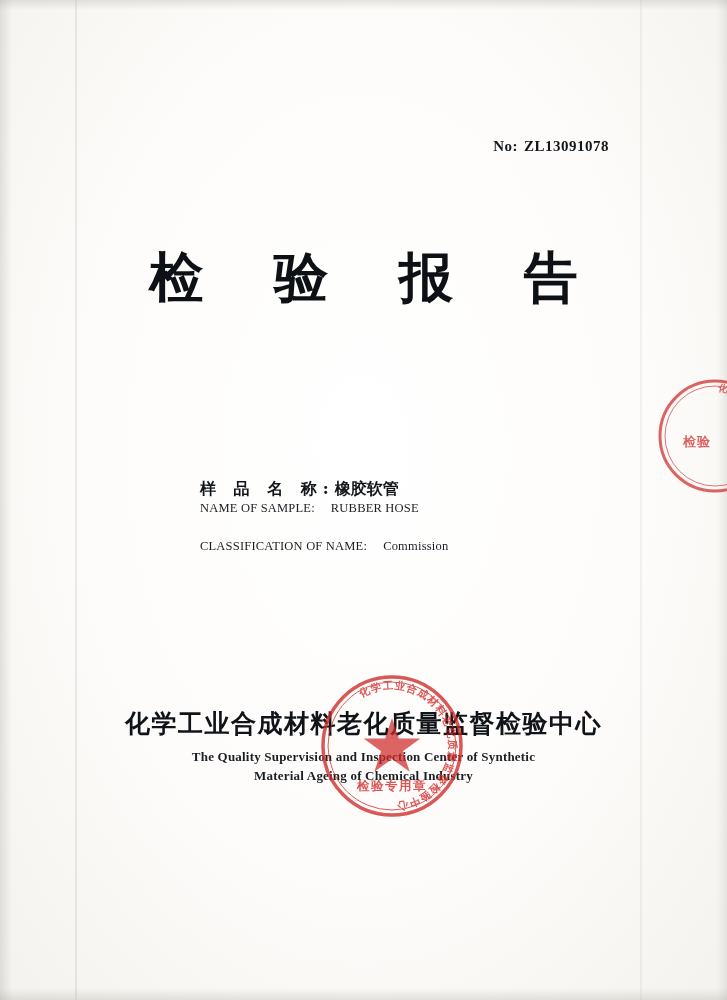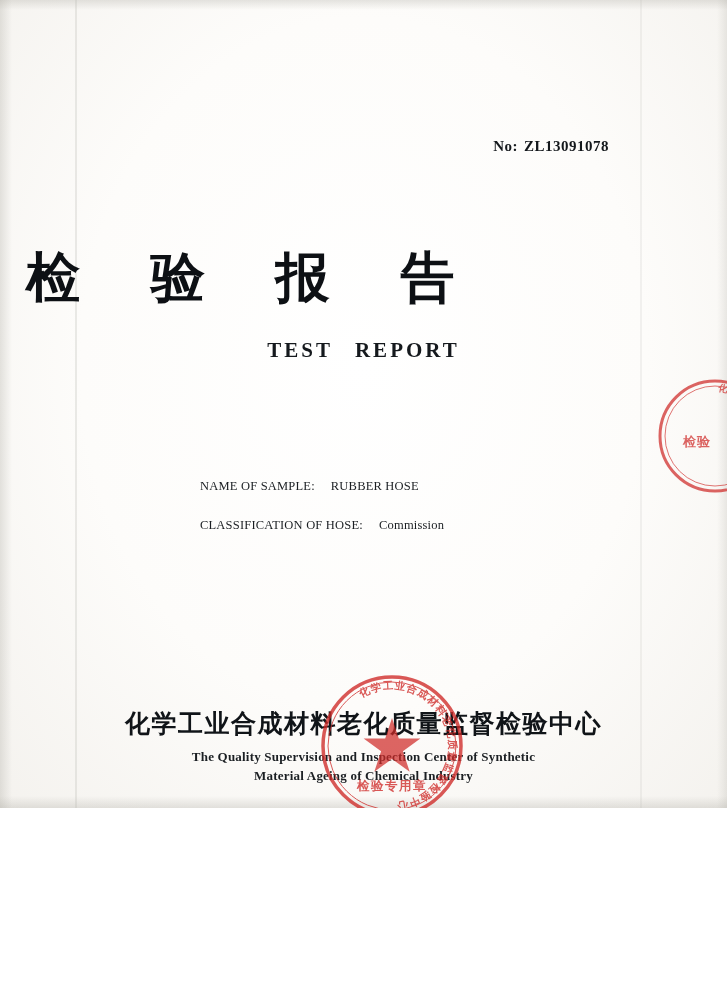--- a/index.html
+++ b/index.html
@@ -9,21 +9,21 @@
   }
   body {
     width: 727px;
     height: 1000px;
     overflow: hidden;
     font-family: "Liberation Serif", serif;
   }
   .page {
     position: relative;
     width: 727px;
-    height: 808px;
+    height: 1000px;
     background: #f0abfc;
     overflow: hidden;
   }
   
   .paper-texture {
     position: absolute;
     inset: 0;
     background:
       linear-gradient(90deg, rgba(170,168,160,0.30) 0px, rgba(255,255,255,0) 12px),
       linear-gradient(270deg, rgba(170,168,160,0.22) 0px, rgba(255,255,255,0) 10px),
@@ -51,20 +51,21 @@
     letter-spacing: 0.5px;
     white-space: nowrap;
   }
   .doc-no .label { margin-right: 6px; }
 
   .title-cn {
     position: absolute;
     top: 248px;
     left: 0;
     width: 727px;
+    text-align: center;
     font-family: "DejaVu Serif", serif;
     font-size: 54px;
     font-weight: bold;
     color: #0d1014;
     letter-spacing: 26px;
     text-indent: 26px;
     line-height: 1.08;
   }
   .title-en {
     position: absolute;
@@ -166,38 +167,38 @@
 
   <div class="paper-texture"></div>
   <div class="scan-streak" style="left:75px;"></div>
   <div class="scan-streak" style="left:640px; opacity:0.6;"></div>
 
   <div class="doc-no">
     <span class="label">No:</span><span class="value">ZL13091078</span>
   </div>
 
   <div class="title-cn">检 验 报 告</div>
-  <div class="title-en">
-    <span>TEST</span><span class="gap"></span><span>REPORT</span>
-  </div>
 
   <div class="fields">
 
     <div class="field-row">
+      <div class="field-cn">
+        <span class="lbl">样 品 名 称:</span><span class="val">橡胶软管</span>
+      </div>
       <div class="field-en">
         <span>NAME OF SAMPLE:</span><span class="gap"></span><span>RUBBER   HOSE</span>
       </div>
     </div>
 
     <div class="field-row">
     </div>
 
     <div class="field-row">
       <div class="field-en">
-        <span>CLASSIFICATION OF HOSE:</span><span class="gap"></span><span>Commission</span>
+        <span>CLASSIFICATION OF NAME:</span><span class="gap"></span><span>Commission</span>
       </div>
     </div>
 
   </div>
 
   <div class="org">
     <div class="org-cn">化学工业合成材料老化质量监督检验中心</div>
     <div class="org-en">
       <div>The Quality Supervision and Inspection Center of Synthetic</div>
       <div>Material Ageing of Chemical Industry</div>

